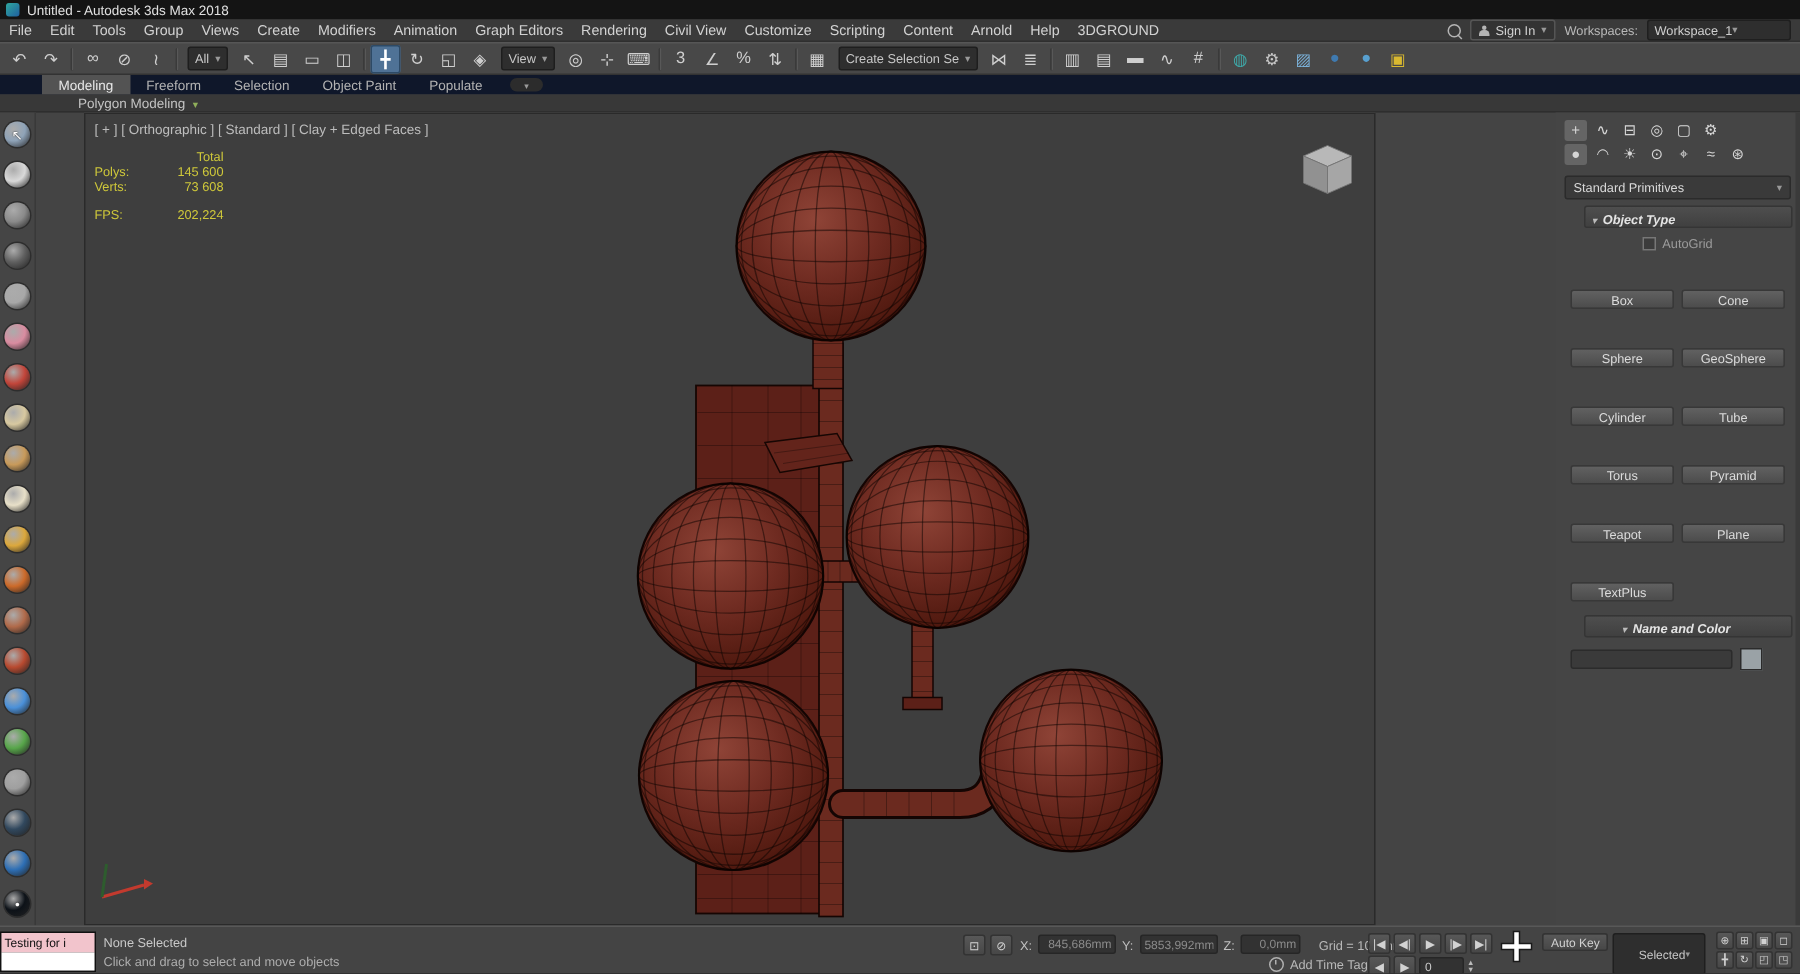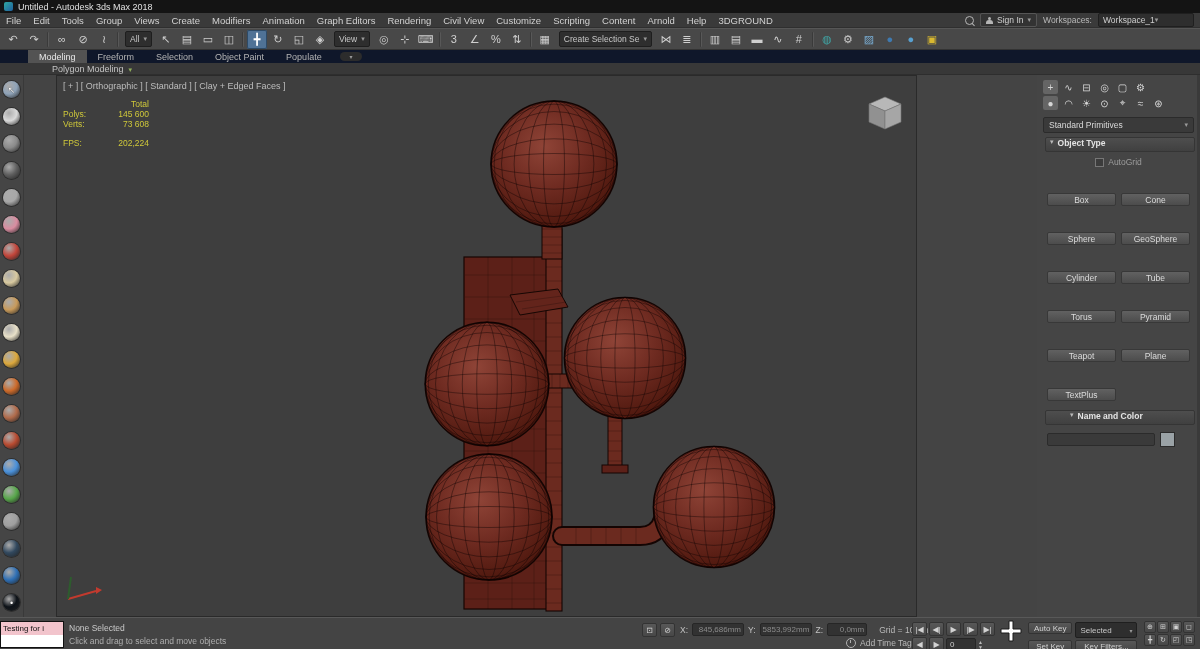--- a/index.html
+++ b/index.html
@@ -50,21 +50,21 @@
   .viewcube{position:absolute;right:12px;top:20px;opacity:.9;}
   .axisgizmo{position:absolute;left:4px;bottom:8px;}
   
   .cmdpanel{position:absolute;left:1037px;top:75px;width:163px;height:542px;background:#454545;box-sizing:border-box;font-size:8.5px;}
   .cp-scroll{position:absolute;right:0;top:0;width:3px;height:100%;background:#3a3a3a;}
   .cp-tabs{display:flex;gap:3px;padding:5px 4px 2px 6px;}
   .cpt{width:15px;height:14px;display:flex;align-items:center;justify-content:center;color:#d6d6d6;font-size:10px;border-radius:2px;}
   .cpt.active{background:#656565;}
   .cp-dd{margin:5px 6px 4px 6px;height:14px;background:#3a3a3a;border:1px solid #2b2b2b;border-radius:2px;display:flex;align-items:center;justify-content:space-between;padding:0 5px;color:#dadada;}
   .cp-dd::after{content:"▾";font-size:7px;color:#999;}
-  .rollout{margin:3px 5px 0 8px;height:13px;background:linear-gradient(#4e4e4e,#404040);border:1px solid #353535;border-radius:2px;display:flex;align-items:flex-start;gap:4px;padding:0 4px;color:#e4e4e4;font-weight:bold;}
+  .rollout{margin:3px 5px 0 19px;height:13px;background:linear-gradient(#4e4e4e,#404040);border:1px solid #353535;border-radius:2px;display:flex;align-items:flex-end;gap:4px;padding:0 4px;color:#e4e4e4;font-weight:bold;font-style:italic;}
   .rollout::before{content:"▾";font-size:7px;color:#bbb;font-weight:normal;}
   .autogrid{display:flex;align-items:center;justify-content:center;gap:4px;color:#9c9c9c;margin:5px 0 4px 0;}
   .autogrid .cb{width:7px;height:7px;border:1px solid #777;background:#3c3c3c;}
   .ot-grid{display:grid;grid-template-columns:1fr 1fr;gap:4px 5px;padding:0 10px;}
   .ot-btn{height:13px;background:linear-gradient(#616161,#4c4c4c);border:1px solid #383838;border-radius:2px;color:#dcdcdc;font-size:8.5px;font-family:inherit;display:flex;align-items:center;justify-content:center;padding:0;margin-top:22px;}
   .nc-row{display:flex;align-items:center;gap:5px;padding:7px 10px;}
   .nc-input{width:108px;height:13px;background:#3a3a3a;border:1px solid #2b2b2b;border-radius:2px;color:#ddd;font-size:8.5px;box-sizing:border-box;}
   .nc-swatch{width:13px;height:13px;border:1px solid #2b2b2b;}
   
   .statusbar{position:absolute;left:0;top:617px;width:1200px;height:32px;background:#444;border-top:1px solid #585858;font-size:8.5px;box-sizing:border-box;}
@@ -82,21 +82,21 @@
   .sb-row2mid{position:absolute;left:846px;top:20px;display:flex;align-items:center;gap:4px;color:#b9b9b9;}
   .icon-clock{width:8px;height:8px;border:1px solid #b0b0b0;border-radius:50%;position:relative;display:inline-block;}
   .icon-clock::after{content:"";position:absolute;left:3px;top:1px;width:1px;height:3px;background:#b0b0b0;}
   .sb-time{position:absolute;left:912px;top:4px;display:flex;gap:2px;}
   .sb-frame{position:absolute;left:912px;top:19px;display:flex;gap:2px;align-items:center;}
   .frame-field{width:30px;height:12px;background:#323232;border:1px solid #262626;border-radius:2px;color:#ccc;font-size:8px;box-sizing:border-box;font-family:inherit;padding-left:3px;}
   .spin{display:flex;flex-direction:column;gap:1px;}
   .spin span{font-size:5px;line-height:4px;color:#bbb;}
   .sb-keys{position:absolute;left:1028px;top:4px;display:grid;grid-template-columns:auto auto;gap:2px 3px;}
   .kbtn{height:12px;background:linear-gradient(#585858,#474747);border:1px solid #333;border-radius:2px;color:#d2d2d2;font-size:8px;display:flex;align-items:center;justify-content:center;padding:0 5px;font-family:inherit;}
-  .kdd{width:62px;height:16px;background:#2e2e2e;border:1px solid #1f1f1f;border-radius:2px;color:#c8c8c8;font-size:8px;display:flex;align-items:center;justify-content:space-between;padding:0 4px;box-sizing:border-box;}
+  .kdd{width:62px;height:28px;background:#2e2e2e;border:1px solid #1f1f1f;border-radius:2px;color:#c8c8c8;font-size:8px;display:flex;align-items:center;justify-content:space-between;padding:0 16px;box-sizing:border-box;}
   .kdd::after{content:"▾";font-size:6px;color:#999;}
   .sb-nav{position:absolute;left:1144px;top:3px;width:54px;display:flex;flex-wrap:wrap;gap:1px;}
   .sb-nav .sbtn{width:12px;min-width:12px;height:12px;font-size:7px;}
   
   .cursor{position:absolute;left:1000px;top:620px;pointer-events:none;}
 </style>
 </head>
 <body>
 <div id="app">
 

